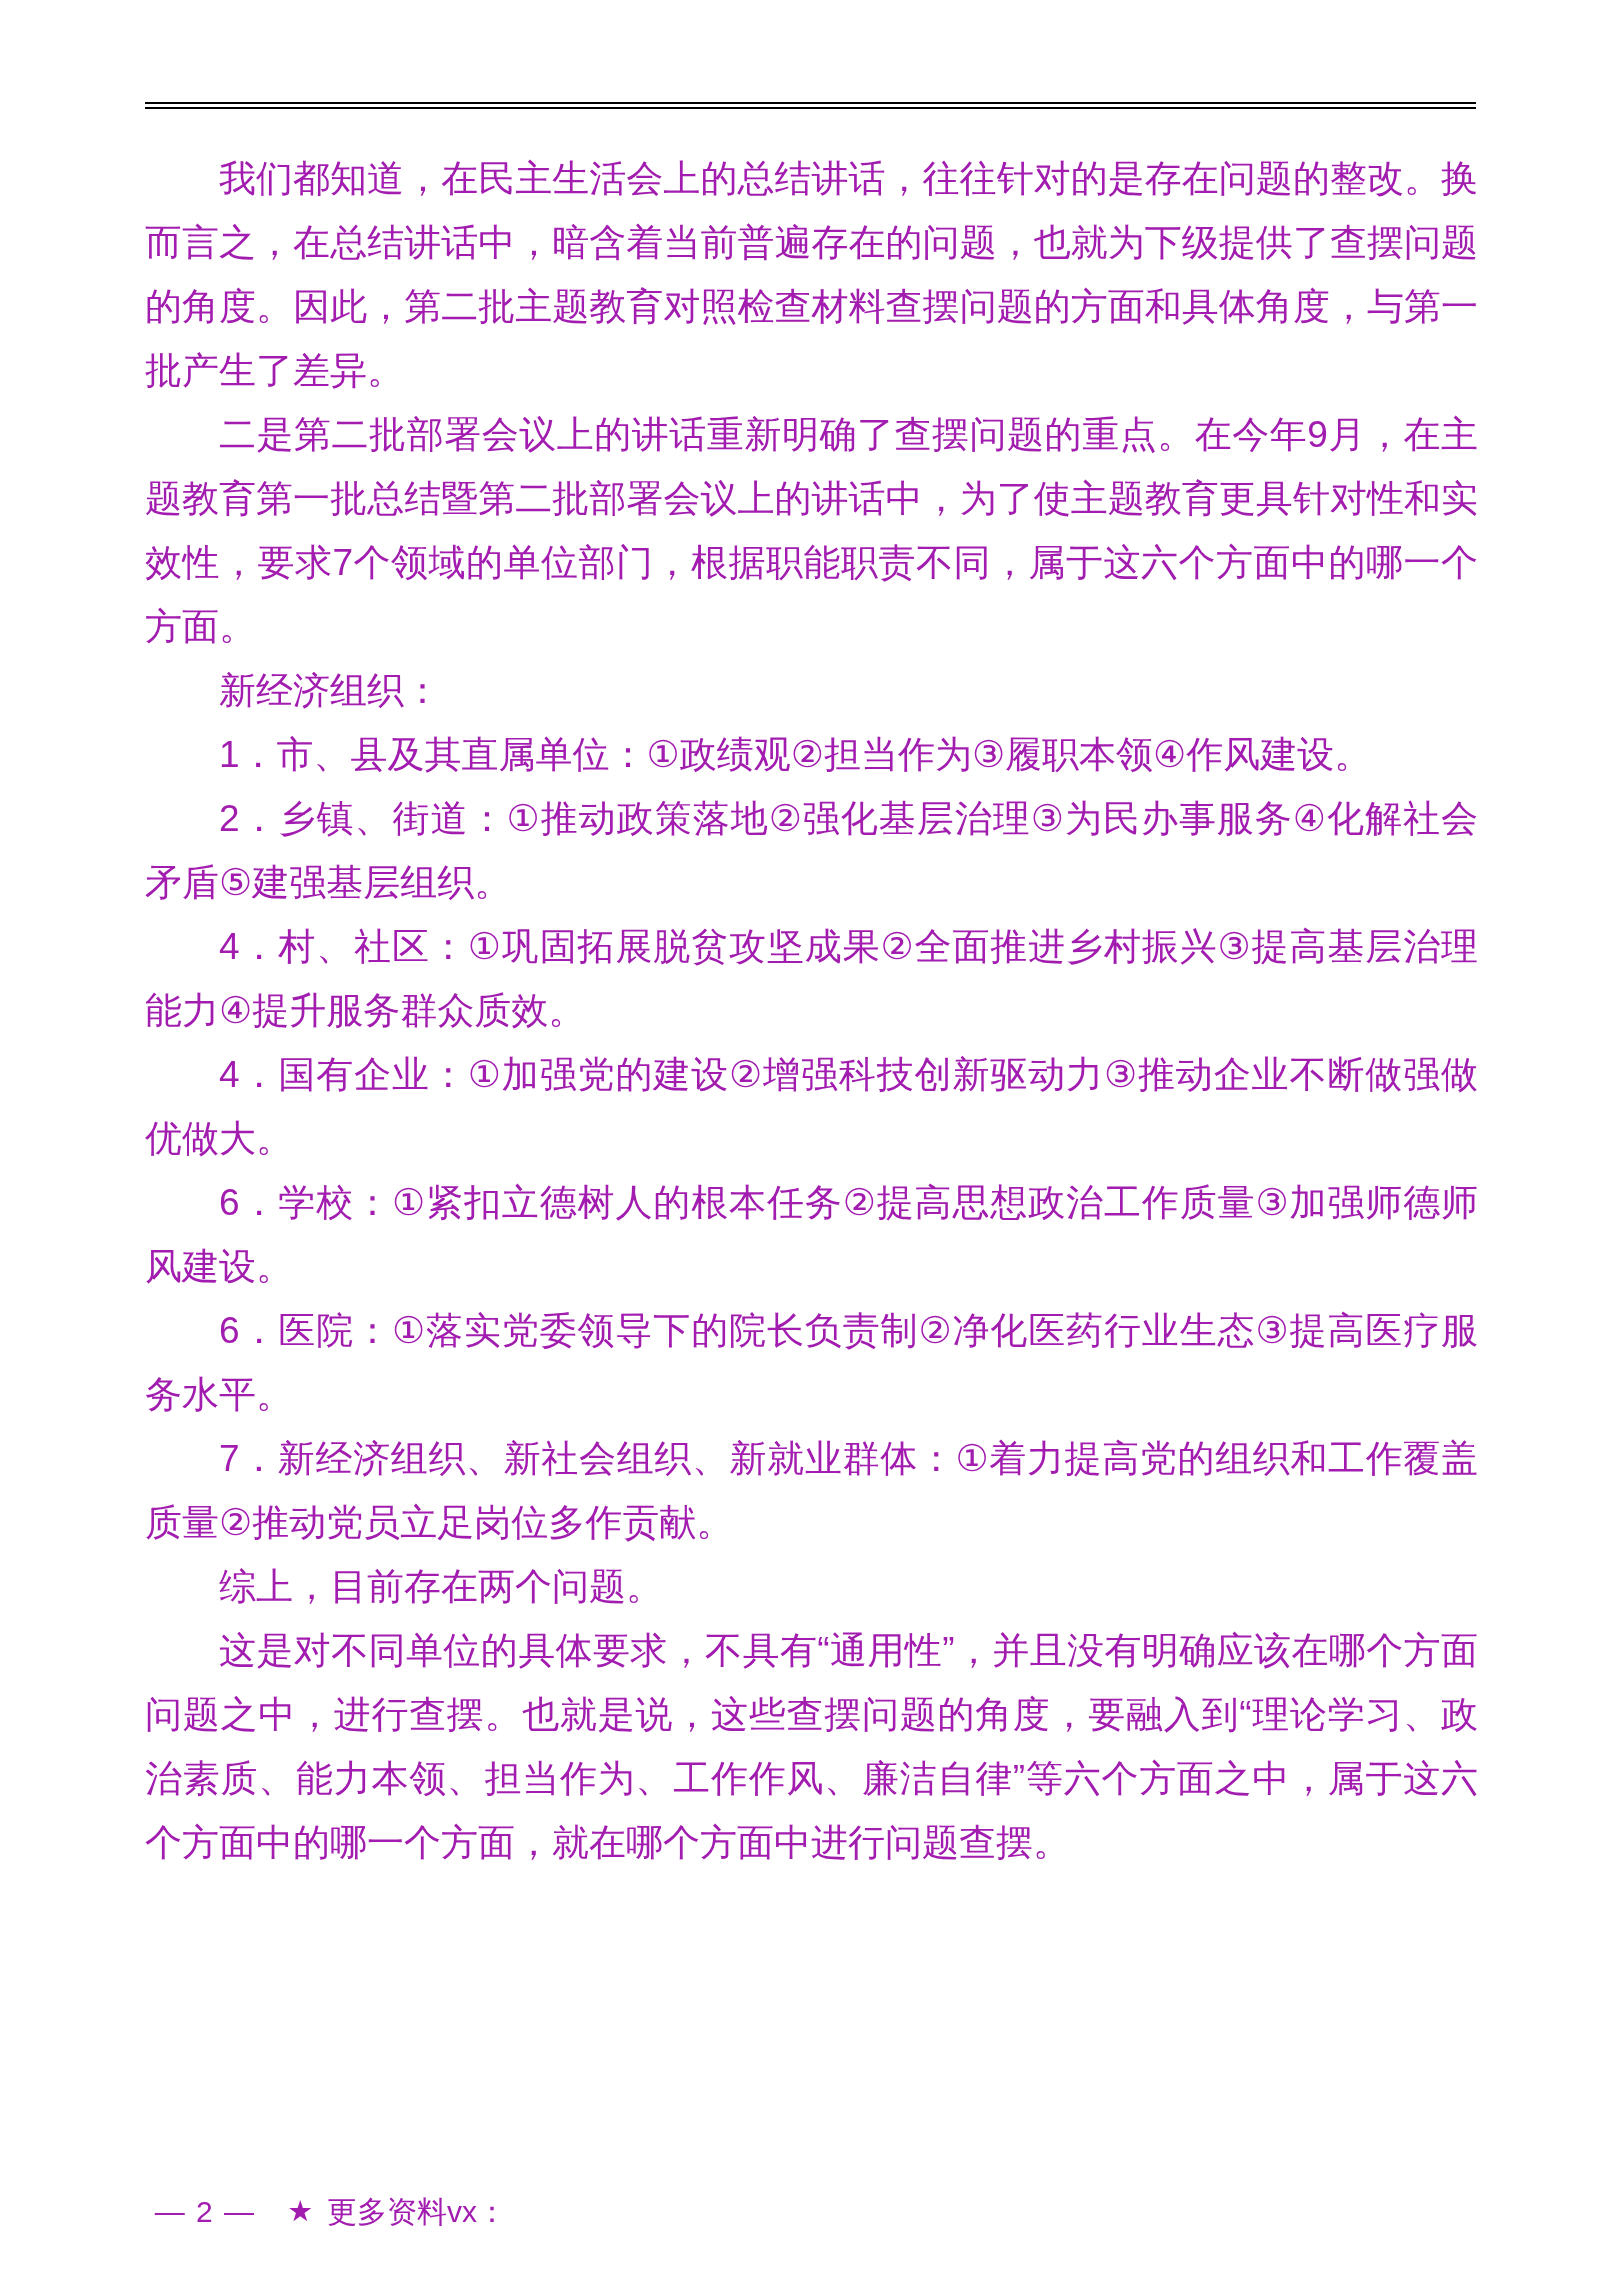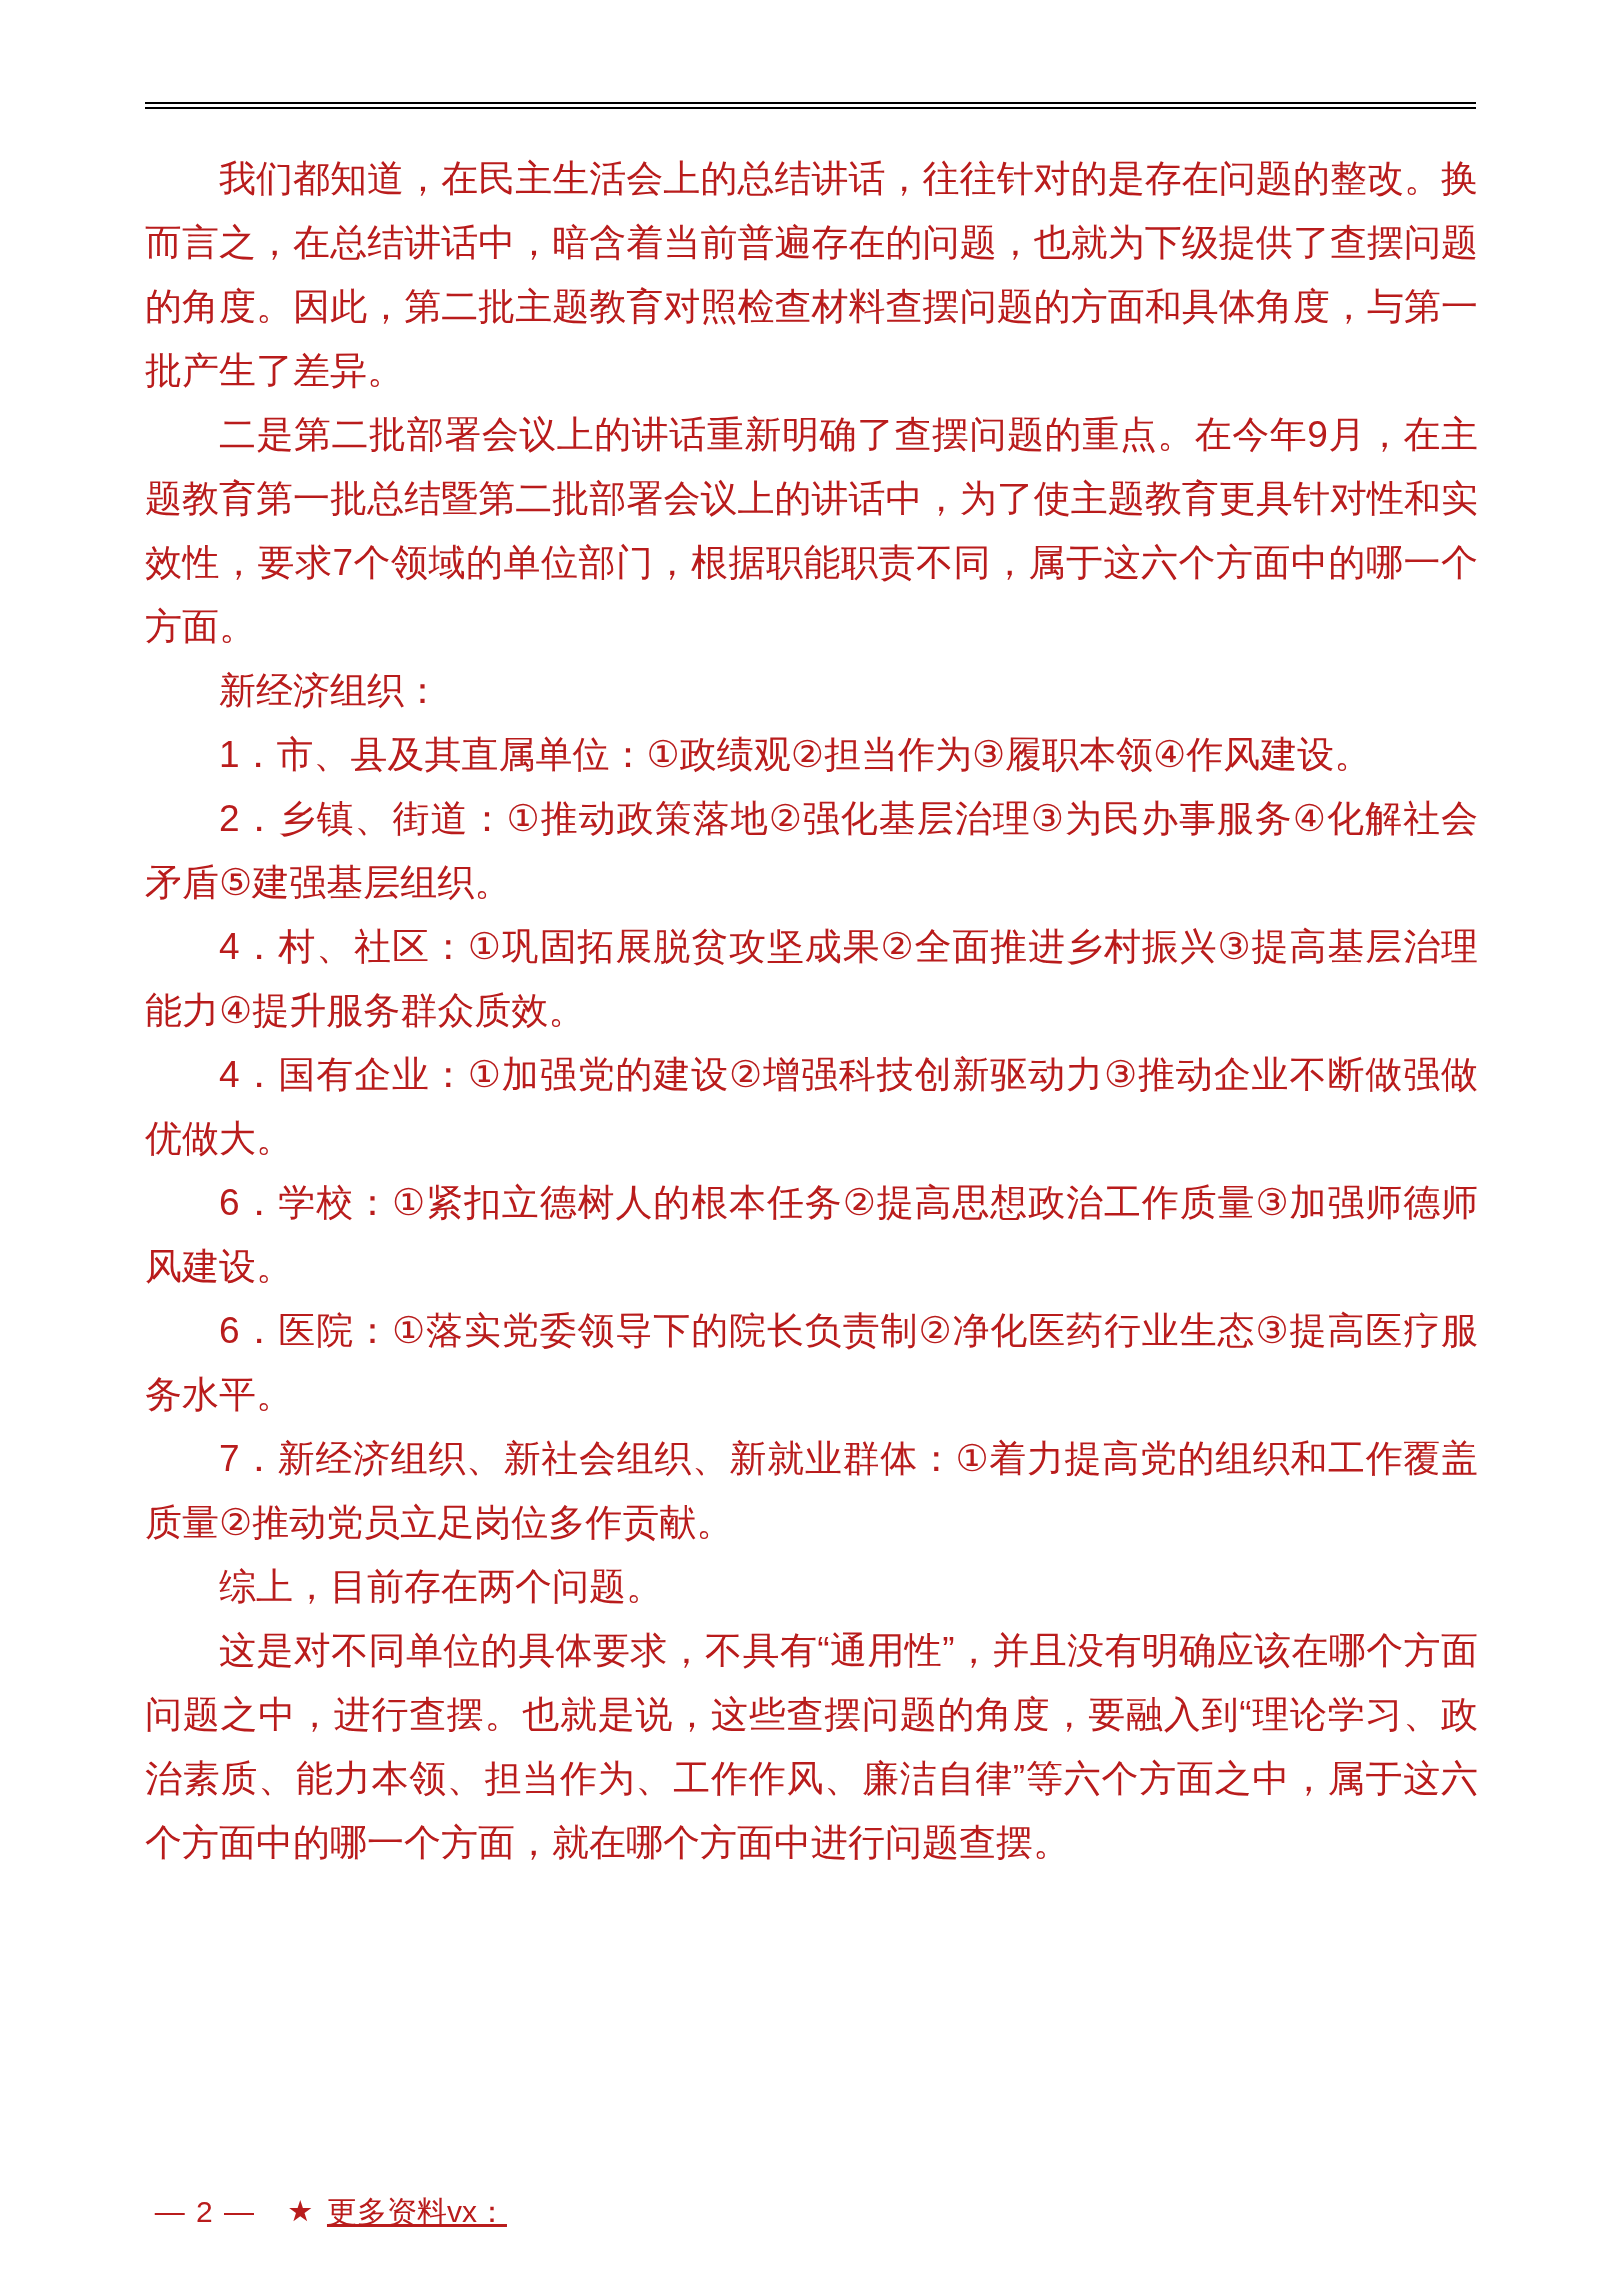--- a/index.html
+++ b/index.html
@@ -8,21 +8,21 @@
     background: #ffffff;
   }
   .page {
     position: relative;
     width: 1621px;
     height: 2293px;
     background: #ffffff;
     margin: 0 auto;
     box-sizing: border-box;
     font-family: "Liberation Sans", "DejaVu Sans", sans-serif;
-    color: #b91c1c;
+    color: #a21caf;
     overflow: hidden;
   }
 
   
   .header-rule {
     position: absolute;
     left: 145px;
     top: 102px;
     width: 1331px;
     height: 5.9px;
@@ -86,21 +86,20 @@
     text-align: center;
   }
   .footer .star {
     display: inline-block;
     margin: 0 13.7px 0 23.5px;
     font-size: 29px;
   }
   .footer .note {
     display: inline-block;
     font-size: 30px;
-    text-decoration: underline;
   }
 </style>
 </head>
 <body>
 
 <div class="page">
 
   <div class="header-rule">
     <div class="r1"></div>
     <div class="r2"></div>

